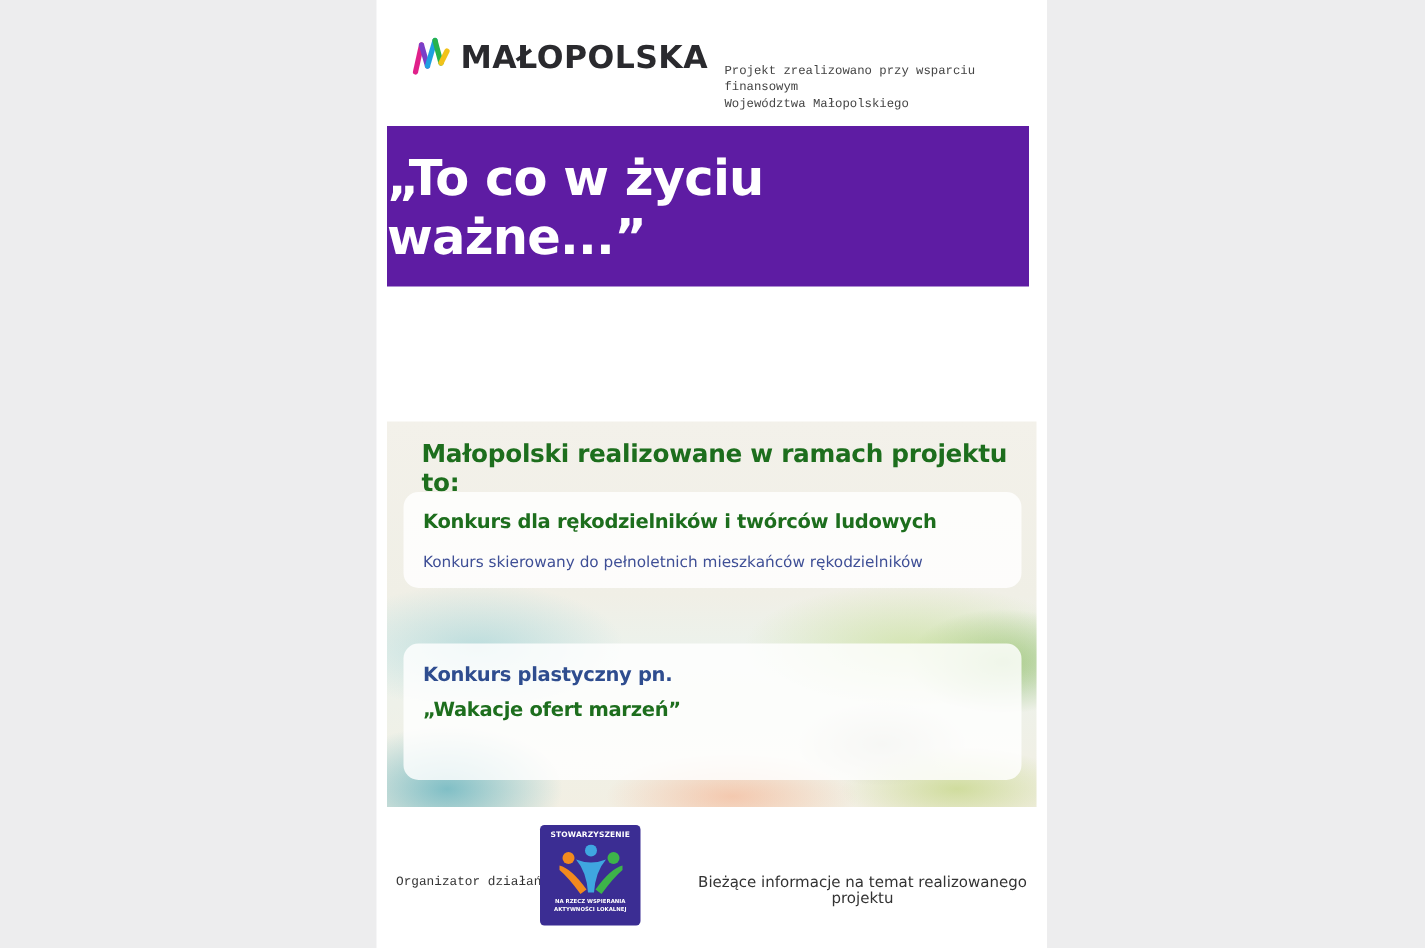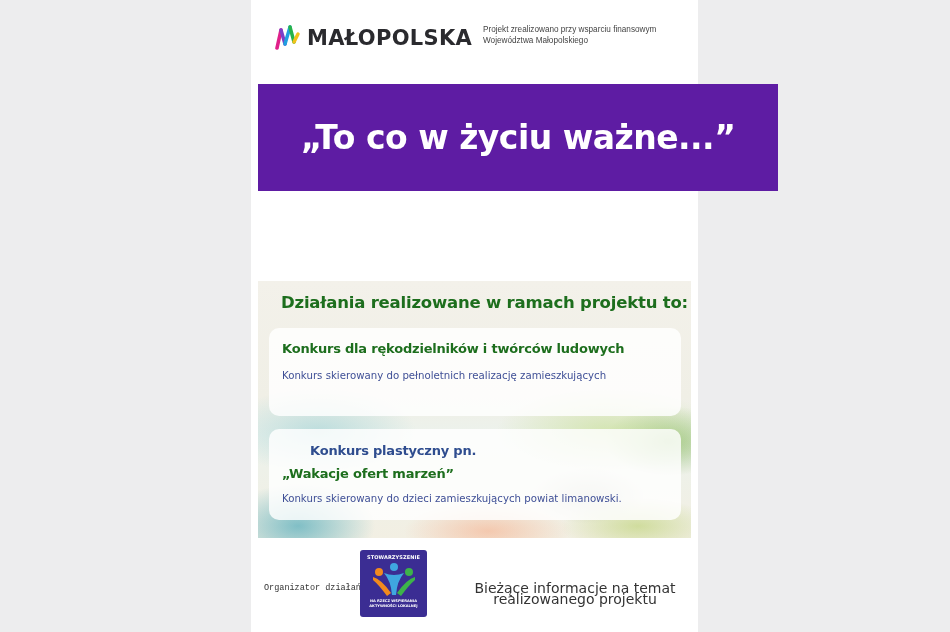--- a/index.html
+++ b/index.html
@@ -21,31 +21,31 @@
       position: absolute; left: 24px; top: 24px;
       display: flex; align-items: flex-end;
     }
     .logo-mark { width: 26px; height: 26px; margin-right: 6px; }
     .logo-text {
       font-family: "DejaVu Sans", sans-serif;
       font-size: 21px; font-weight: bold; color: #2a2a2e;
       letter-spacing: 0.3px;
     }
     .sponsor {
-      position: absolute; left: 232px; top: 24px;
-      font-family: Liberation Sans, sans-serif;
+      position: absolute; left: 232px; top: 42px;
+      font-family: Liberation Mono, monospace;
       font-size: 8.2px; line-height: 11px; color: #444;
       width: 210px;
     }
     
     .banner {
       position: absolute; left: 7px; top: 84px;
-      width: 520px; height: 107px;
+      width: 428px; height: 107px;
       background: #5e1ca3;
-      display: flex; align-items: center; justify-content: center;
+      display: flex; align-items: center; justify-content: flex-start;
     }
     .banner-title {
       color: #ffffff;
       font-family: "DejaVu Sans", sans-serif;
       font-weight: bold; font-size: 33px; letter-spacing: -0.5px;
     }
     
     .intro {
       position: absolute; left: 30px; top: 205px; width: 395px;
       font-family: "DejaVu Sans", sans-serif;
@@ -71,21 +71,21 @@
       position: absolute; left: 23px; top: 12px;
       font-family: "DejaVu Sans", sans-serif;
       font-weight: bold; font-size: 16.5px; color: #1d6e1d;
       letter-spacing: -0.2px;
     }
     .card {
       position: absolute; left: 11px; width: 412px;
       background: rgba(255,255,255,0.82);
       border-radius: 10px;
     }
-    .card1 { top: 47px; height: 88px; }
+    .card1 { top: 47px; height: 64px; }
     .card2 { top: 148px; height: 91px; }
     .card-title {
       position: absolute; left: 13px;
       font-family: "DejaVu Sans", sans-serif;
       font-weight: bold; font-size: 13px; color: #1d6e1d;
       letter-spacing: -0.2px;
     }
     .card-title.blue { color: #2f4d8f; }
     .card-desc {
       position: absolute; left: 13px; width: 390px;
@@ -106,21 +106,21 @@
       color: #fff; text-align: center;
       font-family: "DejaVu Sans", sans-serif; font-weight: bold;
     }
     .org-top { position: absolute; left: 0; top: 4px; width: 100%; font-size: 5px; letter-spacing: 0.1px; }
     .org-bottom { position: absolute; left: 0; top: 49px; width: 100%; font-size: 3.6px; line-height: 5px; }
     .org-figures { position: absolute; left: 9px; top: 13px; width: 50px; height: 35px; }
     .fb-info {
       position: absolute; left: 213px; top: 43px; width: 222px;
       text-align: center;
       font-family: "DejaVu Sans", sans-serif;
-      font-size: 14px; line-height: 11px; color: #333;
+      font-size: 10px; line-height: 11px; color: #333;
     }
   </style>
 </head>
 <body>
 
 <div class="poster">
 
   <div class="header">
     <div class="logo">
       <svg class="logo-mark" viewBox="0 0 26 26">
@@ -137,33 +137,32 @@
       <div>Województwa Małopolskiego</div>
     </div>
   </div>
 
   <div class="banner">
     <div class="banner-title">„To co w życiu ważne...”</div>
   </div>
 
 
   <div class="activities">
-    <div class="activities-title">Działania realizowane w ramach projektu to:</div>
+    <div class="activities-title">Małopolski realizowane w ramach projektu to:</div>
 
     <div class="card card1">
       <div class="card-title" style="top:13px;">Konkurs dla rękodzielników i twórców ludowych</div>
       <div class="card-desc" style="top:39px;">
-        <div>Konkurs skierowany do pełnoletnich realizację zamieszkujących</div>
+        <div>Konkurs skierowany do pełnoletnich mieszkańców rękodzielników</div>
       </div>
     </div>
 
     <div class="card card2">
-      <div class="card-title blue" style="top:14px;margin-left:28px;">Konkurs plastyczny pn.</div>
+      <div class="card-title blue" style="top:14px;">Konkurs plastyczny pn.</div>
       <div class="card-title" style="top:37px;">„Wakacje ofert marzeń”</div>
-      <div class="card-desc" style="top:61px;">Konkurs skierowany do dzieci zamieszkujących powiat limanowski.</div>
     </div>
   </div>
 
   <div class="footer">
     <div class="organizer-label">Organizator działań:</div>
     <div class="org-logo">
       <div class="org-top">STOWARZYSZENIE</div>
       <svg class="org-figures" viewBox="0 0 50 35">
         <circle cx="10" cy="9" r="4" fill="#f28a1e"></circle>
         <path d="M4 14 Q12 16 22 30 L18 33 Q10 22 4 17 Z" fill="#f28a1e"></path>

